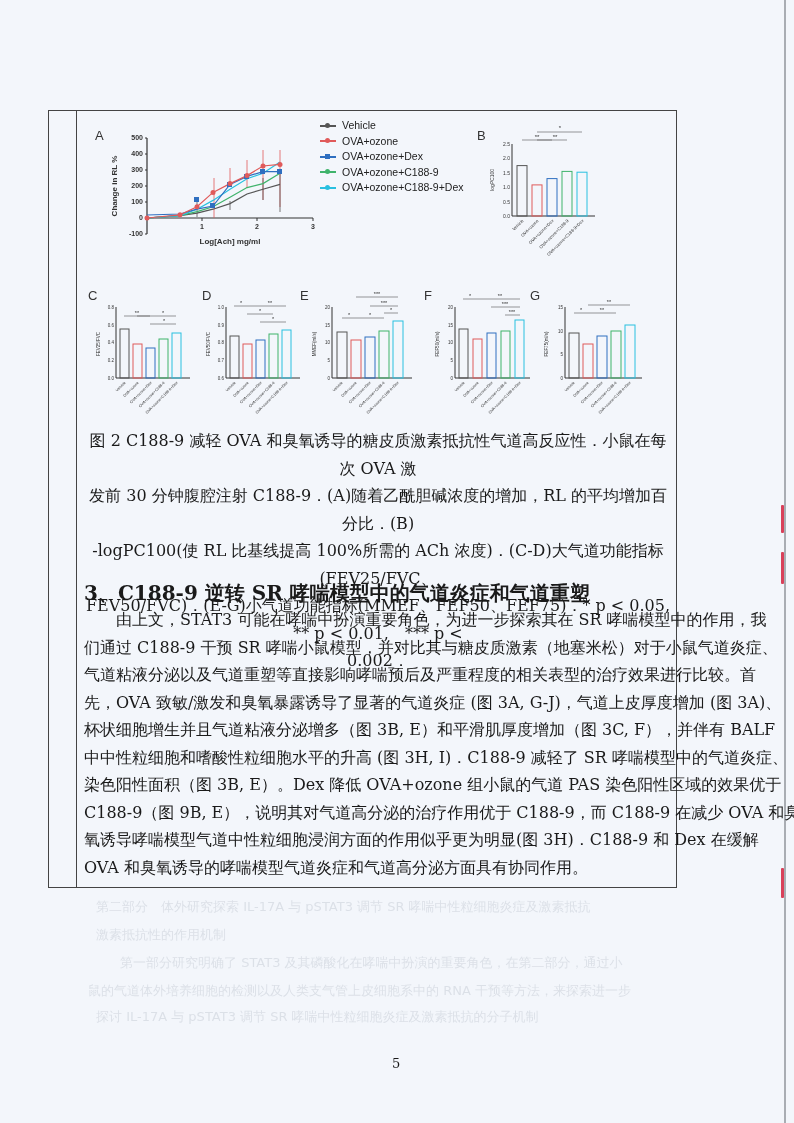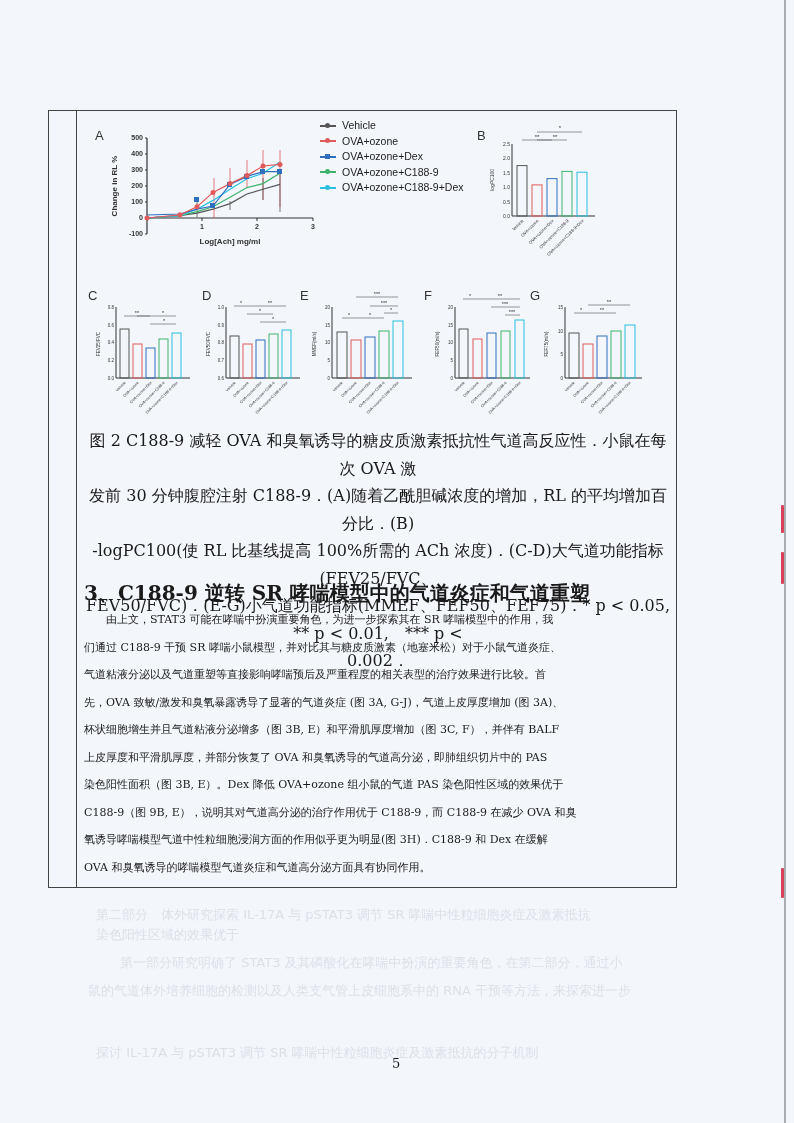--- a/index.html
+++ b/index.html
@@ -13,41 +13,41 @@
   .red-mark { position:absolute; right:10px; width:3px; background:#d9405a; border-radius:1px; }
   .bleed { position:absolute; color:#c9cfd8; font-size:13px; font-family:"DejaVu Sans", sans-serif; white-space:nowrap; opacity:.55; }
   .box { position:absolute; left:48px; top:110px; width:629px; height:778px; border:1px solid #444; box-sizing:border-box; }
   .box-strip { position:absolute; left:48px; top:110px; width:29px; height:778px; border-right:1px solid #444; box-sizing:border-box; }
   .figure { position:absolute; left:80px; top:112px; width:595px; height:310px; font-family:"Liberation Sans", sans-serif; }
   .panel-letter { position:absolute; font-size:13px; color:#333; font-family:"Liberation Sans", sans-serif; }
   svg text { font-family:"Liberation Sans", sans-serif; }
   .caption { position:absolute; left:82px; top:427px; width:592px; font-size:16px; line-height:27.5px; text-align:center; }
   .caption p { margin:0; }
   .section-title { position:absolute; left:84px; top:580px; font-size:20px;font-weight:bold; }
-  .body-text { position:absolute; left:84px; top:606px; width:588px; font-size:11px; line-height:27.5px; text-align:justify; }
+  .body-text { position:absolute; left:84px; top:606px; width:588px; font-size:16px; line-height:27.5px; text-align:justify; }
   .body-text .line { display:block; white-space:nowrap; }
   .page-number { position:absolute; left:392px; top:1056px; font-size:13px; }
   .legend { position:absolute; left:240px; top:6px; font-size:10.5px; color:#222; line-height:15.5px; }
   .legend-item { display:flex; align-items:center; gap:6px; }
   .legend-swatch { width:16px; height:2px; position:relative; }
   .legend-swatch i { position:absolute; left:5px; top:-2px; width:5px; height:5px; border-radius:50%; }
 </style>
 </head>
 <body>
 
 <div class="page-edge"></div>
 <div class="red-mark" style="top:505px;height:28px;"></div>
 <div class="red-mark" style="top:552px;height:32px;"></div>
 <div class="red-mark" style="top:868px;height:30px;"></div>
 
-<div class="bleed" style="left:96px;top:898px;margin-top:8px;">第二部分　体外研究探索 IL-17A 与 pSTAT3 调节 SR 哮喘中性粒细胞炎症及激素抵抗</div>
-<div class="bleed" style="left:96px;top:926px;">染色阳性区域的效果优于</div>
+<div class="bleed" style="left:96px;top:898px;">第二部分　体外研究探索 IL-17A 与 pSTAT3 调节 SR 哮喘中性粒细胞炎症及激素抵抗</div>
+<div class="bleed" style="left:96px;top:926px;">激素抵抗性的作用机制</div>
 <div class="bleed" style="left:120px;top:954px;">第一部分研究明确了 STAT3 及其磷酸化在哮喘中扮演的重要角色，在第二部分，通过小</div>
 <div class="bleed" style="left:88px;top:982px;">鼠的气道体外培养细胞的检测以及人类支气管上皮细胞系中的 RNA 干预等方法，来探索进一步</div>
-<div class="bleed" style="left:96px;top:1008px;margin-top:36px;">探讨 IL-17A 与 pSTAT3 调节 SR 哮喘中性粒细胞炎症及激素抵抗的分子机制</div>
+<div class="bleed" style="left:96px;top:1008px;">探讨 IL-17A 与 pSTAT3 调节 SR 哮喘中性粒细胞炎症及激素抵抗的分子机制</div>
 
 <div class="box"></div>
 <div class="box-strip"></div>
 
 <div class="figure">
 
   <div class="panel-letter" style="left:15px;top:16px;">A</div>
   <svg style="position:absolute;left:25px;top:18px;" width="220" height="120">
 
     <line x1="42" y1="8" x2="42" y2="104" stroke="#333" stroke-width="1.2"></line>
@@ -382,20 +382,20 @@
   <p>0.002．</p>
 </div>
 
 <div class="section-title">3、C188-9 逆转 SR 哮喘模型中的气道炎症和气道重塑</div>
 <div class="body-text">
   <span class="line">　　由上文，STAT3 可能在哮喘中扮演重要角色，为进一步探索其在 SR 哮喘模型中的作用，我</span>
   <span class="line">们通过 C188-9 干预 SR 哮喘小鼠模型，并对比其与糖皮质激素（地塞米松）对于小鼠气道炎症、</span>
   <span class="line">气道粘液分泌以及气道重塑等直接影响哮喘预后及严重程度的相关表型的治疗效果进行比较。首</span>
   <span class="line">先，OVA 致敏/激发和臭氧暴露诱导了显著的气道炎症 (图 3A, G-J)，气道上皮厚度增加 (图 3A)、</span>
   <span class="line">杯状细胞增生并且气道粘液分泌增多（图 3B, E）和平滑肌厚度增加（图 3C, F），并伴有 BALF</span>
-  <span class="line">上皮厚度和平滑肌厚度，并部分恢复了 OVA 和臭氧诱导的气道高分泌，即肺组织切片中的 PAS</span>
+  <span class="line">中中性粒细胞和嗜酸性粒细胞水平的升高 (图 3H, I)．C188-9 减轻了 SR 哮喘模型中的气道炎症、</span>
   <span class="line">染色阳性面积（图 3B, E）。Dex 降低 OVA+ozone 组小鼠的气道 PAS 染色阳性区域的效果优于</span>
   <span class="line">C188-9（图 9B, E），说明其对气道高分泌的治疗作用优于 C188-9，而 C188-9 在减少 OVA 和臭</span>
   <span class="line">氧诱导哮喘模型气道中性粒细胞浸润方面的作用似乎更为明显(图 3H)．C188-9 和 Dex 在缓解</span>
   <span class="line">OVA 和臭氧诱导的哮喘模型气道炎症和气道高分泌方面具有协同作用。</span>
 </div>
 
 <div class="page-number">5</div>
 
 </body></html>

